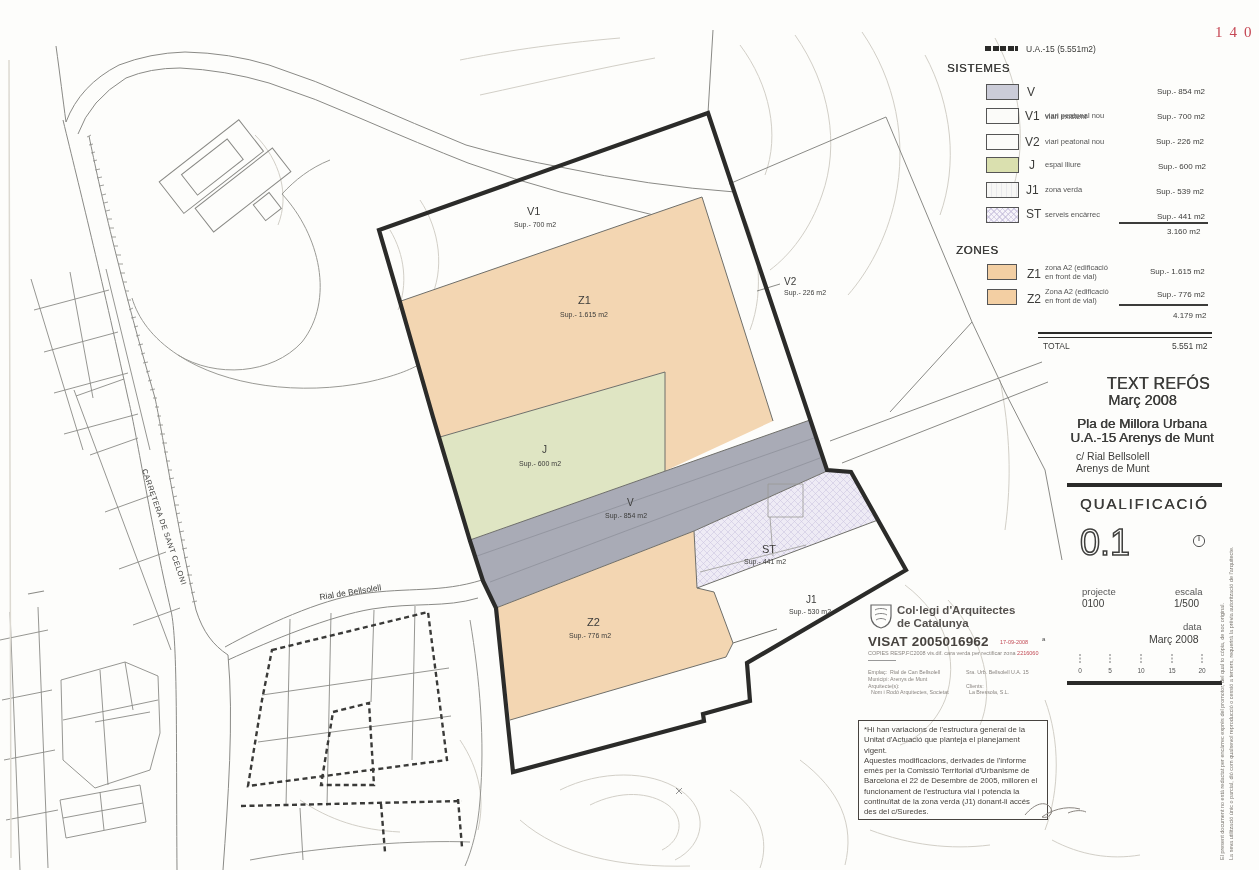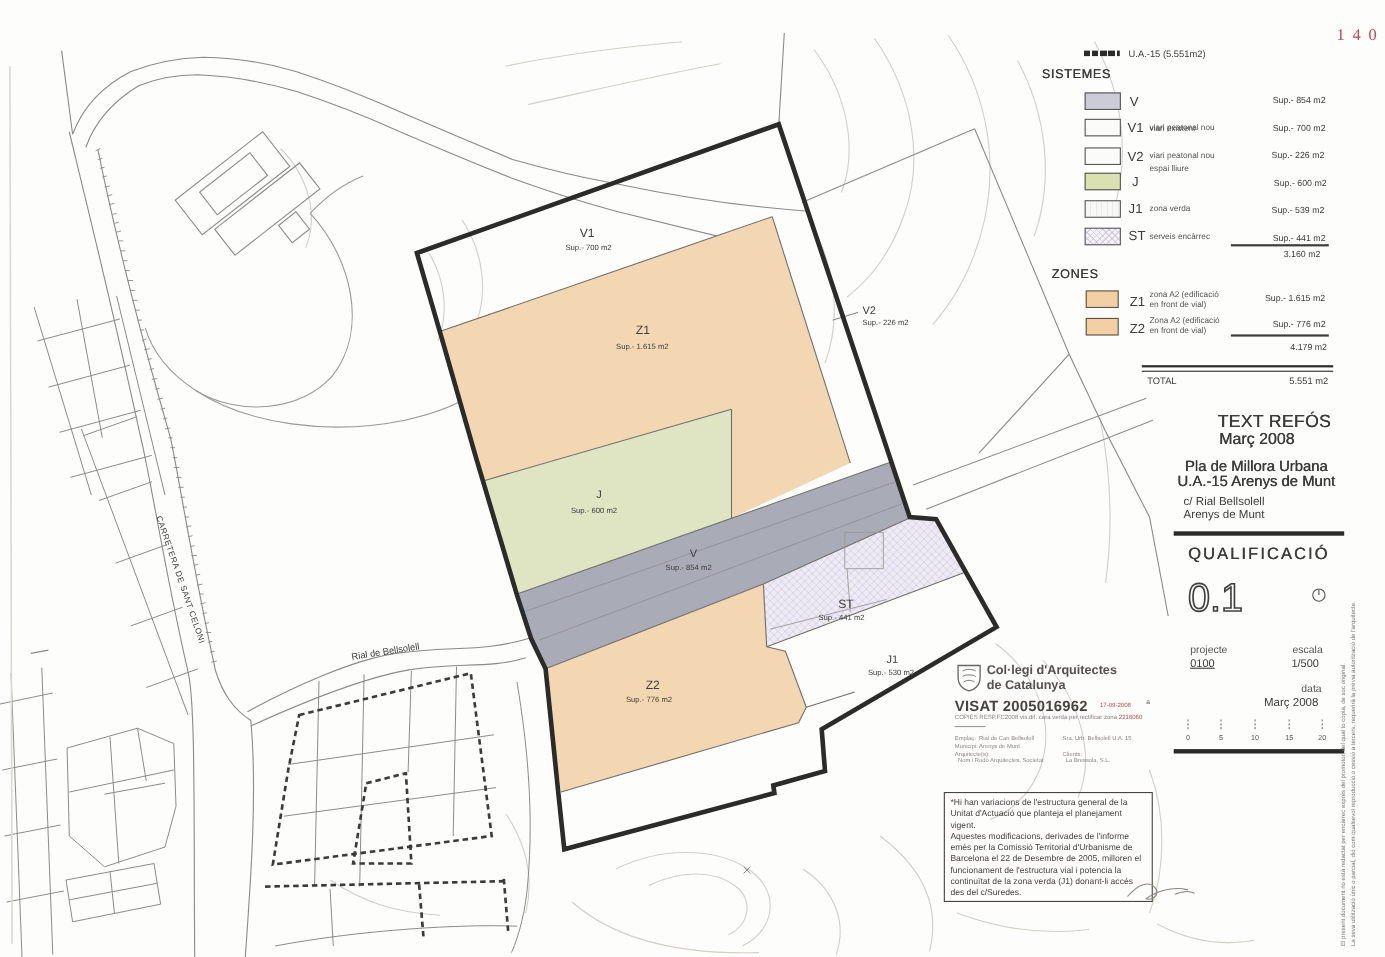--- a/index.html
+++ b/index.html
@@ -228,21 +228,21 @@
 <div class="abs t" style="left:1045px;top:111px;font-size:7.5px;color:#555;">viari peatonal nou</div>
 <div class="abs t" style="left:1157px;top:112px;font-size:8px;">Sup.- 700 m2</div>
 
 <div class="abs" style="left:986px;top:134px;width:31px;height:14px;border:1px solid #555;background:#fbfbf9;"></div>
 <div class="abs t" style="left:1025px;top:135px;font-size:12px;">V2</div>
 <div class="abs t" style="left:1045px;top:137px;font-size:7.5px;color:#555;">viari peatonal nou</div>
 <div class="abs t" style="left:1156px;top:137px;font-size:8px;">Sup.- 226 m2</div>
 
 <div class="abs" style="left:986px;top:157px;width:31px;height:14px;border:1px solid #555;background:#dae0af;"></div>
 <div class="abs t" style="left:1029px;top:158px;font-size:12px;">J</div>
-<div class="abs t" style="left:1045px;top:148px;font-size:7.5px;color:#555;text-align:center;">espai lliure</div>
+<div class="abs t" style="left:1045px;top:160px;font-size:7.5px;color:#555;text-align:center;">espai lliure</div>
 <div class="abs t" style="left:1158px;top:162px;font-size:8px;">Sup.- 600 m2</div>
 
 <div class="abs" style="left:986px;top:182px;width:31px;height:14px;border:1px solid #555;background:repeating-linear-gradient(90deg,#f7f7f5 0 4px,#e9e9ec 4px 5px);"></div>
 <div class="abs t" style="left:1026px;top:183px;font-size:12px;">J1</div>
 <div class="abs t" style="left:1045px;top:185px;font-size:7.5px;color:#555;">zona verda</div>
 <div class="abs t" style="left:1156px;top:187px;font-size:8px;">Sup.- 539 m2</div>
 
 <div class="abs" style="left:986px;top:207px;width:31px;height:14px;border:1px solid #555;background:repeating-linear-gradient(45deg,rgba(190,182,214,0.55) 0 1px,rgba(255,255,255,0) 1px 4px),repeating-linear-gradient(-45deg,rgba(190,182,214,0.55) 0 1px,rgba(255,255,255,0) 1px 4px),#f6f4fa;"></div>
 <div class="abs t" style="left:1026px;top:207px;font-size:12px;">ST</div>
 <div class="abs t" style="left:1045px;top:210px;font-size:7.5px;color:#555;">serveis encàrrec</div>
@@ -287,21 +287,21 @@
 <div class="abs t bd" style="left:1080px;top:495px;font-size:15px;letter-spacing:1.9px;">QUALIFICACIÓ</div>
 
 <div class="abs" style="left:1080px;top:522px;font-size:36px;color:transparent;-webkit-text-stroke:1.5px #3f3f3d;">0.1</div>
 
 <svg class="abs" style="left:1192px;top:534px;" width="15" height="15" viewBox="0 0 15 15">
       <circle cx="7" cy="7" r="5.6" fill="none" stroke="#555" stroke-width="1"></circle>
       <path d="M7,7 L7,2.2" stroke="#555" stroke-width="1"></path>
     </svg>
 
 <div class="abs t" style="left:1082px;top:586px;font-size:9.5px;color:#555;">projecte</div>
-<div class="abs t" style="left:1082px;top:598px;font-size:10px;text-decoration:underline;">0100</div>
+<div class="abs t" style="left:1082px;top:598px;font-size:10px;">0100</div>
 
 <div class="abs t" style="left:1175px;top:586px;font-size:9.5px;color:#555;">escala</div>
 <div class="abs t" style="left:1174px;top:598px;font-size:10px;">1/500</div>
 
 <div class="abs t" style="left:1183px;top:621px;font-size:9.5px;color:#555;">data</div>
 <div class="abs t" style="left:1149px;top:633px;font-size:10.5px;">Març 2008</div>
 
 <svg class="abs" style="left:1070px;top:650px;" width="145" height="26" viewBox="0 0 145 26">
 <g stroke="#777" stroke-width="1">
 <path d="M10,4 L10,13 M40,4 L40,13 M71,4 L71,13 M102,4 L102,13 M132,4 L132,13" stroke-dasharray="2 1.5"></path>

